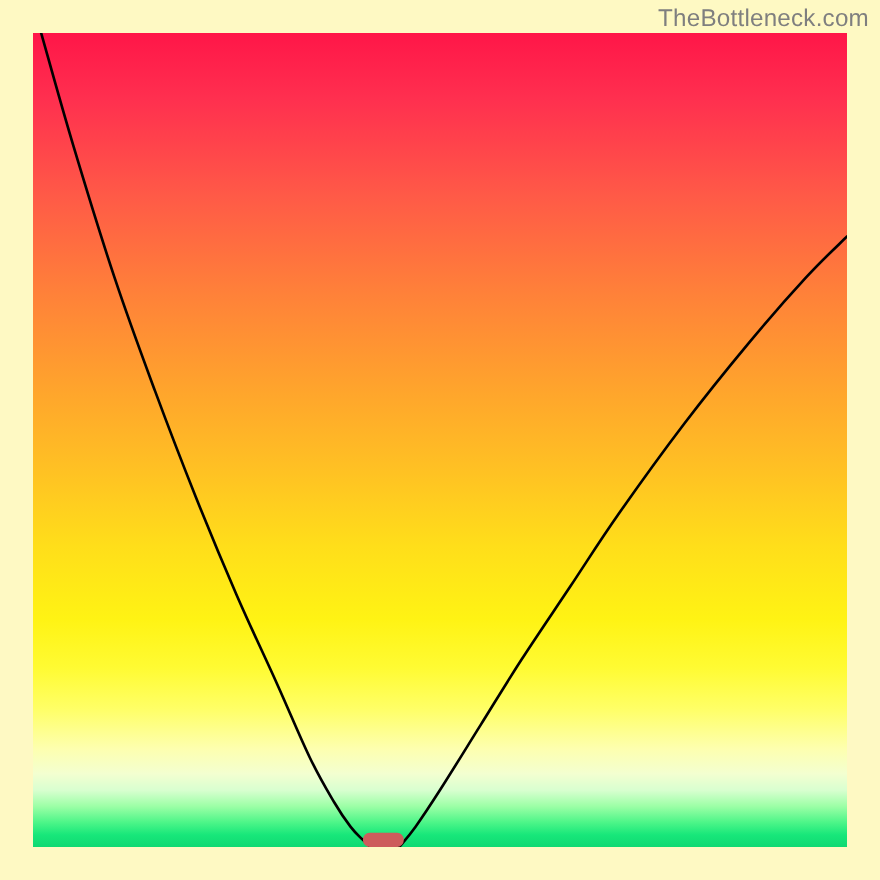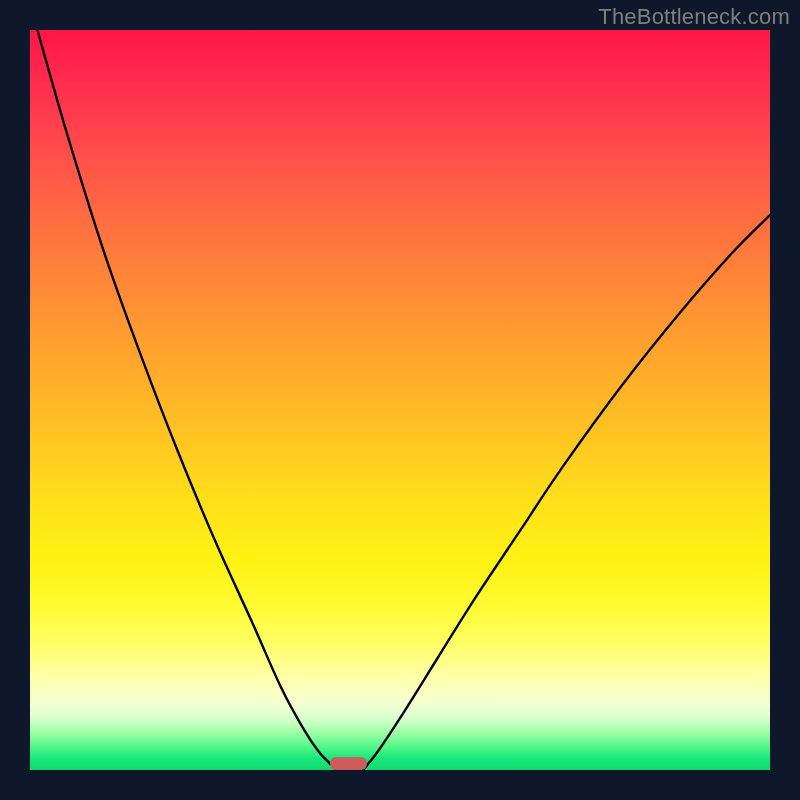--- a/index.html
+++ b/index.html
@@ -8,21 +8,21 @@
     width: 800px;
     height: 800px;
     background: #000;
     overflow: hidden;
     font-family: Arial, Helvetica, sans-serif;
   }
   .frame {
     position: relative;
     width: 800px;
     height: 800px;
-    background: #0f172a;
+    background: #fef9c3;
   }
   .plot-area {
     position: absolute;
     left: 30px;
     top: 30px;
     width: 740px;
     height: 740px;
     overflow: hidden;
   }
   .gradient-bg {

